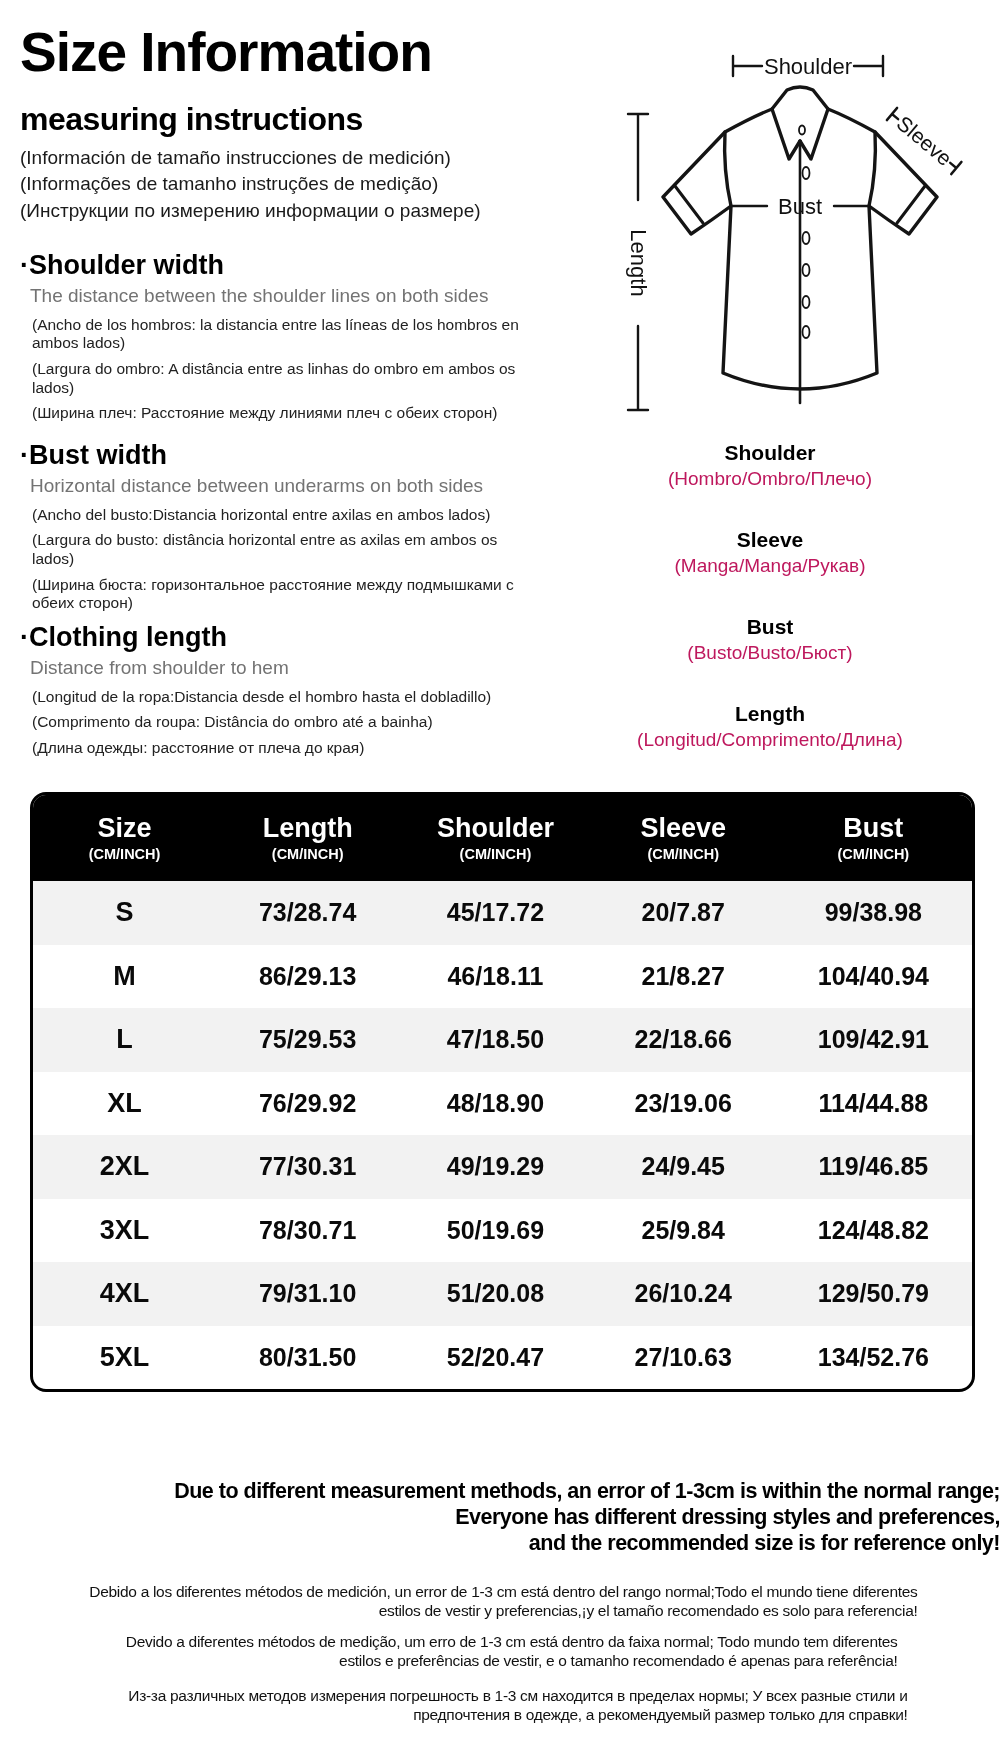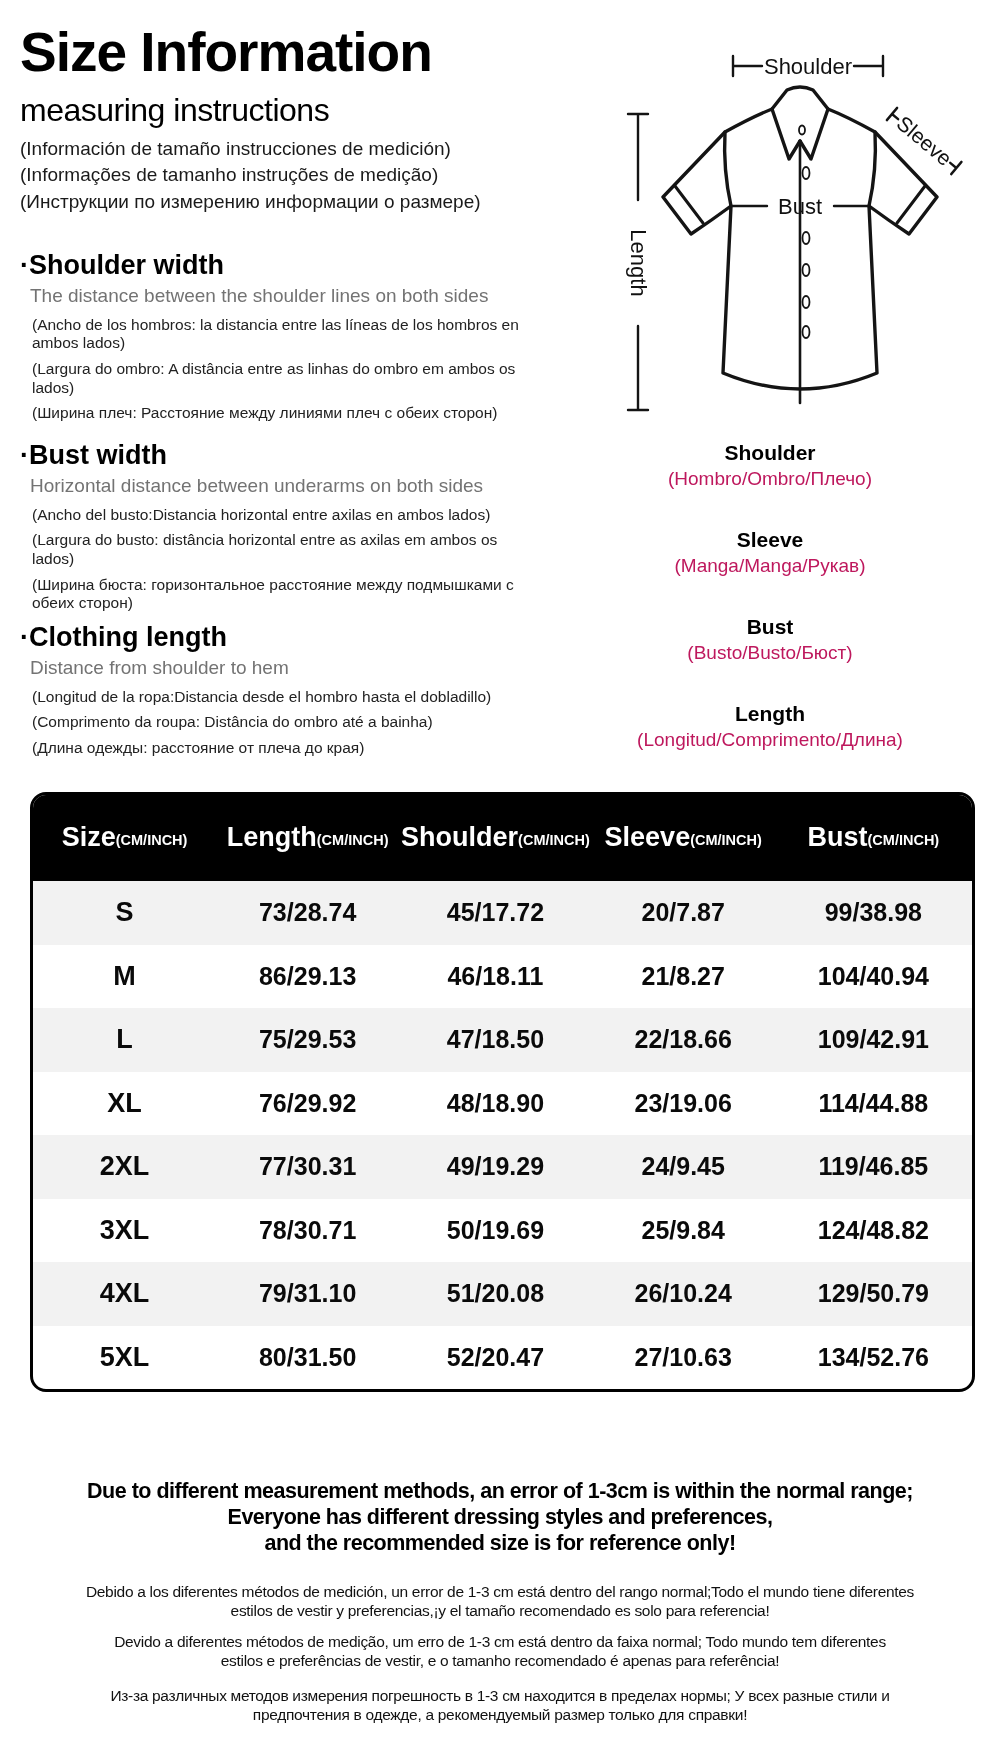--- a/index.html
+++ b/index.html
@@ -4,49 +4,49 @@
 <style>
   * { margin:0; padding:0; box-sizing:border-box; }
   html,body { background:#fff; }
   .page {
     position:relative; width:1000px; height:1737px; background:#ffffff;
     font-family:"Liberation Sans", sans-serif; color:#111; overflow:hidden;
   }
   
   .brand { position:absolute; left:20px; top:24px; width:525px; }
   .brand h1 { font-size:55px; font-weight:bold; letter-spacing:-1px; line-height:1.05; color:#000; }
-  .brand h2 { font-size:32px; font-weight:normal; letter-spacing:-0.5px; line-height:1.1; margin-top:11px; color:#000; }
+  .brand h2 { font-size:32px; font-weight:bold; letter-spacing:-0.5px; line-height:1.1; margin-top:20px; color:#000; }
   .brand .trans { font-size:19px; line-height:1.34; margin-top:8px; color:#1a1a1a; }
   .brand .trans div { margin-bottom:1px; }
   
   .sec { position:absolute; left:20px; width:518px; }
   .sec .hd { font-size:27px; font-weight:bold; color:#000; line-height:1.15; }
   .sec .en { font-size:19px; line-height:1.25; margin:3px 0 8px 10px; color:#737373; }
   .sec .tr { font-size:15.5px; line-height:1.2; margin:0 0 7px 12px; max-width:500px; color:#222; }
   .sec1 { top:250px; } .sec2 { top:440px; } .sec3 { top:622px; }
   
   .diagram { position:absolute; left:540px; top:20px; width:460px; height:418px; }
   .measure-labels { position:absolute; left:540px; top:440px; width:460px; text-align:center; }
   .mlabel { margin-bottom:36px; }
   .mlabel .nm { font-size:21px; font-weight:bold; color:#000; line-height:1.2; }
   .mlabel .tr { font-size:19px; color:#be185d; line-height:1.25; margin-top:2px; }
   
   .size-table { position:absolute; left:30px; top:792px; width:945px;
     border:3px solid #000; border-radius:16px; overflow:hidden; background:#fff; }
   .thead { display:flex; background:#000; color:#fff; height:86px; align-items:center; }
-  .th { display:flex; flex-direction:row; align-items:center; justify-content:center; }
+  .th { display:flex; flex-direction:column; align-items:center; justify-content:center; }
   .th .cn { font-size:27px; font-weight:bold; line-height:1.1; }
   .th .un { font-size:14.5px; font-weight:bold; margin-top:3px; }
   .trow { display:flex; height:63.5px; align-items:center; }
   .trow.alt { background:#f2f2f2; }
   .td { text-align:center; font-size:25px; font-weight:bold; color:#0a0a0a; }
   .c0 { width:19.5%; } .c1 { width:19.5%; } .c2 { width:20.5%; } .c3 { width:19.5%; } .c4 { width:21%; }
   .trow .c0 { font-size:27px; }
   
-  .disclaimer { position:absolute; left:0; top:1478px; width:1000px; text-align:center; }
+  .disclaimer { position:absolute; left:0; top:1478px; width:1000px; text-align:right; }
   .disc-en { font-size:21.5px; font-weight:bold; letter-spacing:-0.5px; line-height:1.22; color:#000; }
   .disc-sm { font-size:15.5px; letter-spacing:-0.3px; line-height:1.22; color:#111; margin:0 auto; }
   .disc-es { max-width:835px; margin-top:26px; }
   .disc-pt { max-width:795px; margin-top:13px; }
   .disc-ru { max-width:815px; margin-top:16px; }
   svg text { font-family:"Liberation Sans", sans-serif; fill:#111; }
 </style>
 </head>
 <body>
 

